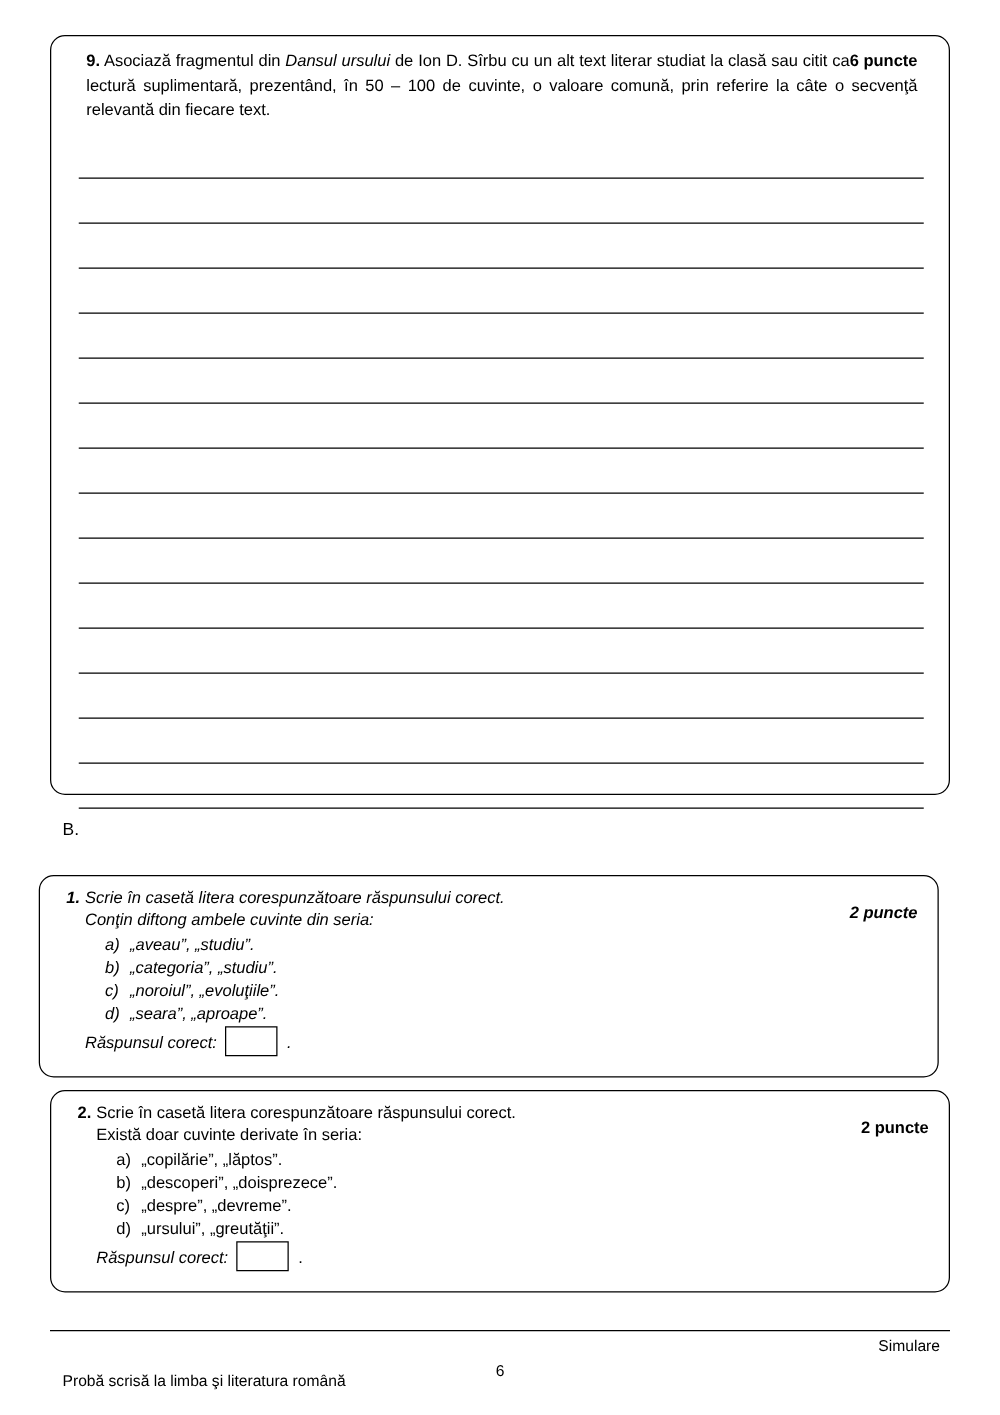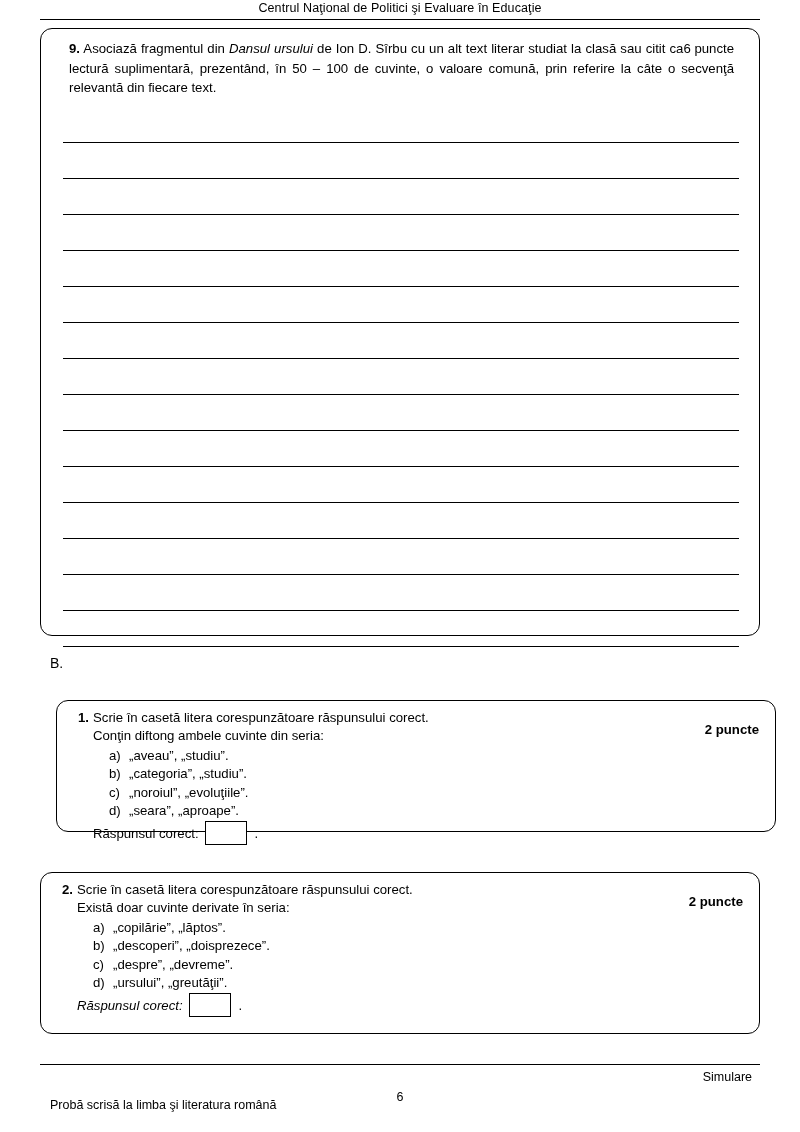--- a/index.html
+++ b/index.html
@@ -68,21 +68,21 @@
     width: 665px;
     font-size: 13.2px;
     line-height: 19.5px;
     text-align: justify;
   }
   .q9-number {
     font-weight: bold;
   }
   .italic { font-style: italic; }
   .points {
-    font-weight: normal;
+    font-weight: bold;
     float: right;
   }
   .q9-lines {
     position: absolute;
     left: 22px;
     top: 78px;
     width: 676px;
   }
   .answer-line {
     border-bottom: 1.4px solid #000;
@@ -93,24 +93,25 @@
   #section-b {
     position: absolute;
     left: 50px;
     top: 655px;
     font-size: 14px;
     font-weight: normal;
   }
 
   
   #b1-box {
-    left: 56px;
+    left: 31px;
     top: 700px;
     width: 720px;
-    height: 132px;
+    height: 162px;
+    font-style: italic;
   }
   #b2-box {
     left: 40px;
     top: 872px;
     width: 720px;
     height: 162px;
   }
   .item-head {
     position: absolute;
     left: 10px;
@@ -205,24 +206,20 @@
     top: 26px;
     text-align: center;
     font-size: 12.5px;
   }
 </style>
 </head>
 <body>
 
 <div class="page">
 
-  <div class="header">
-    <div class="header-title">Centrul Naţional de Politici şi Evaluare în Educaţie</div>
-    <div class="header-rule"></div>
-  </div>
 
   <div class="box" id="q9-box">
     <div class="q9-text">
       <span class="points">6 puncte</span>
       <span class="q9-number">9.</span>
       <span>Asociază fragmentul din </span><span class="italic">Dansul ursului</span><span> de Ion D. Sîrbu cu un alt text literar studiat la clasă sau citit ca lectură suplimentară, prezentând, în 50 – 100 de cuvinte, o valoare comună, prin referire la câte o secvenţă relevantă din fiecare text.</span>
     </div>
     <div class="q9-lines">
       <div class="answer-line"></div>
       <div class="answer-line"></div>

